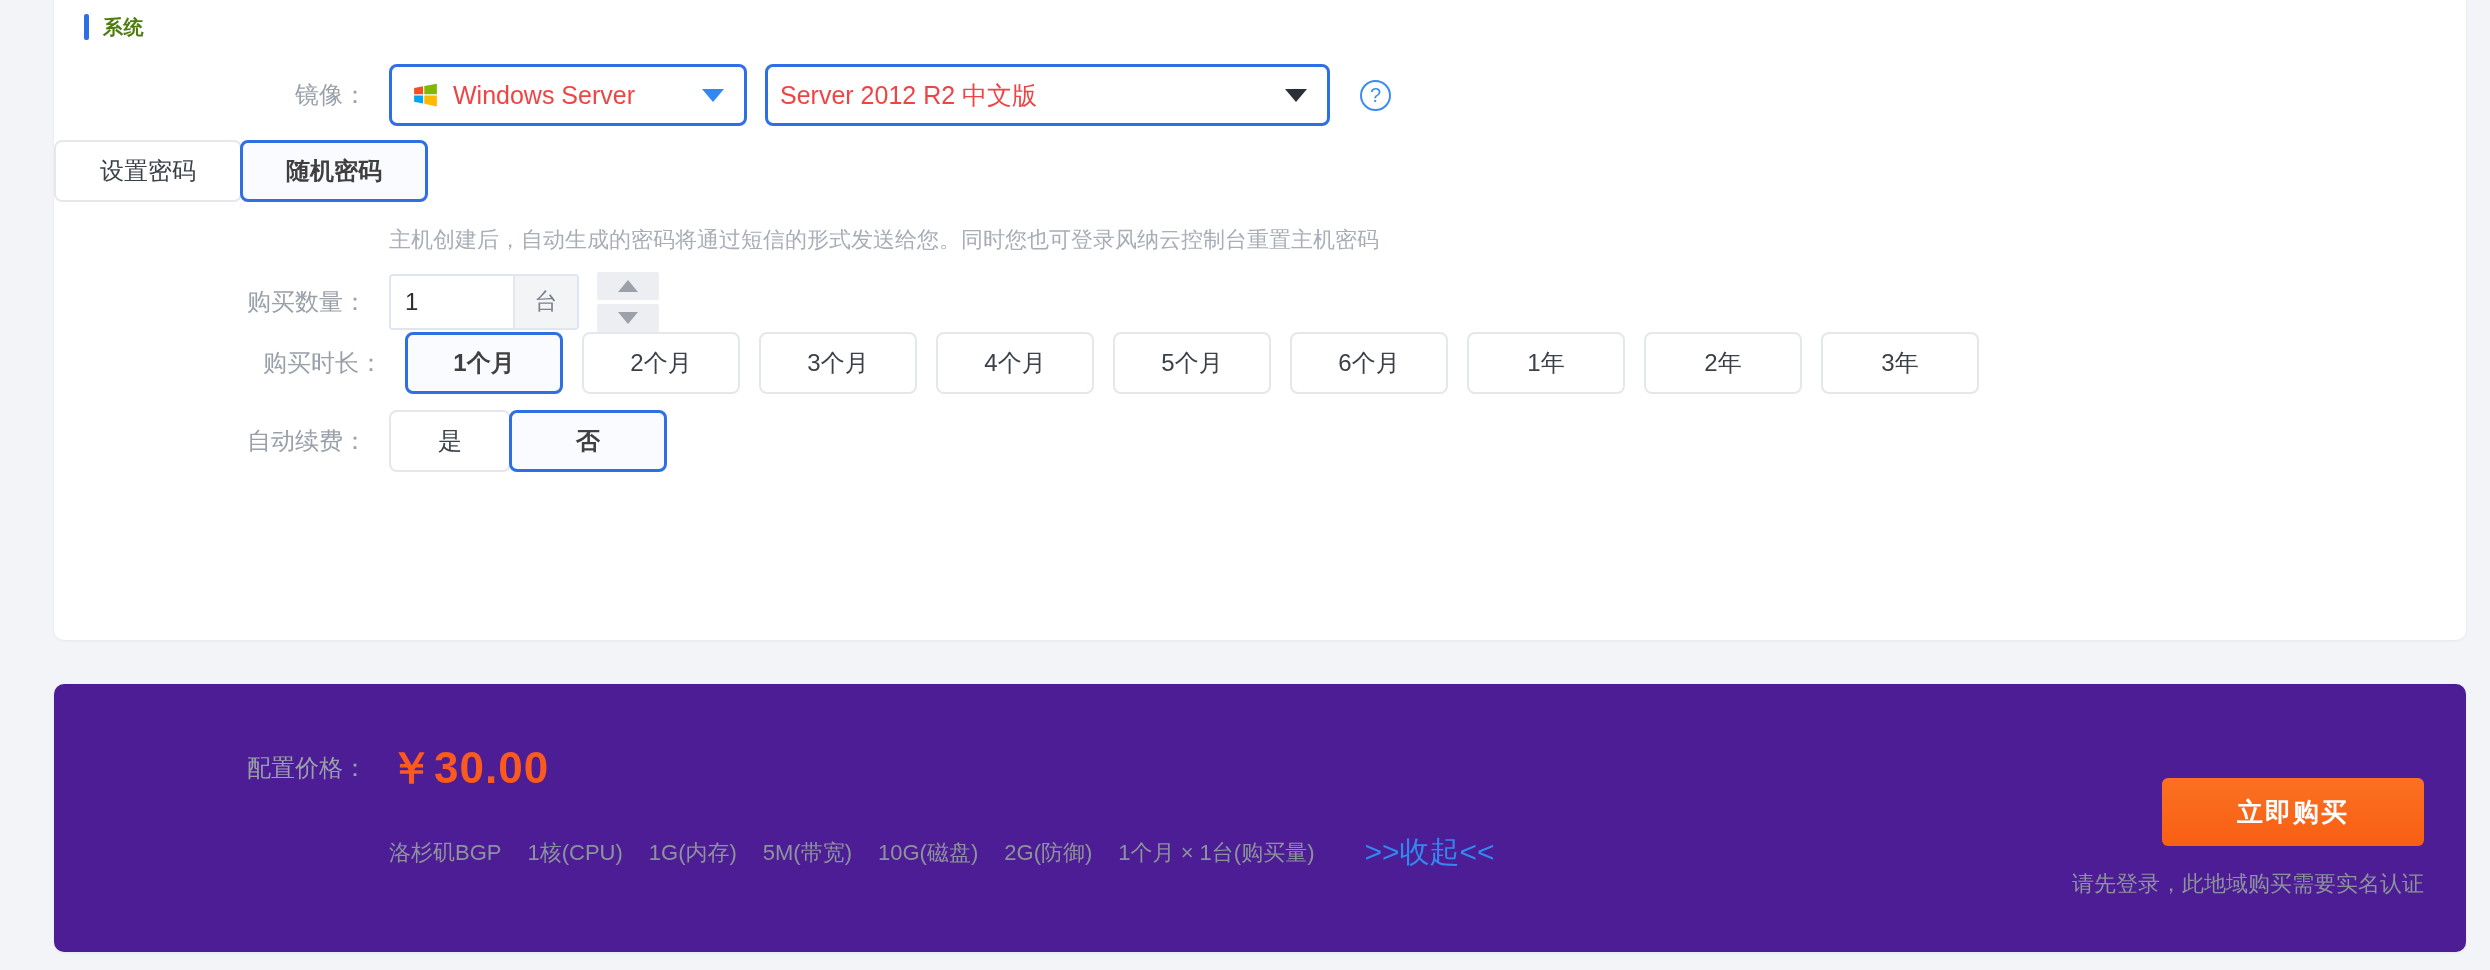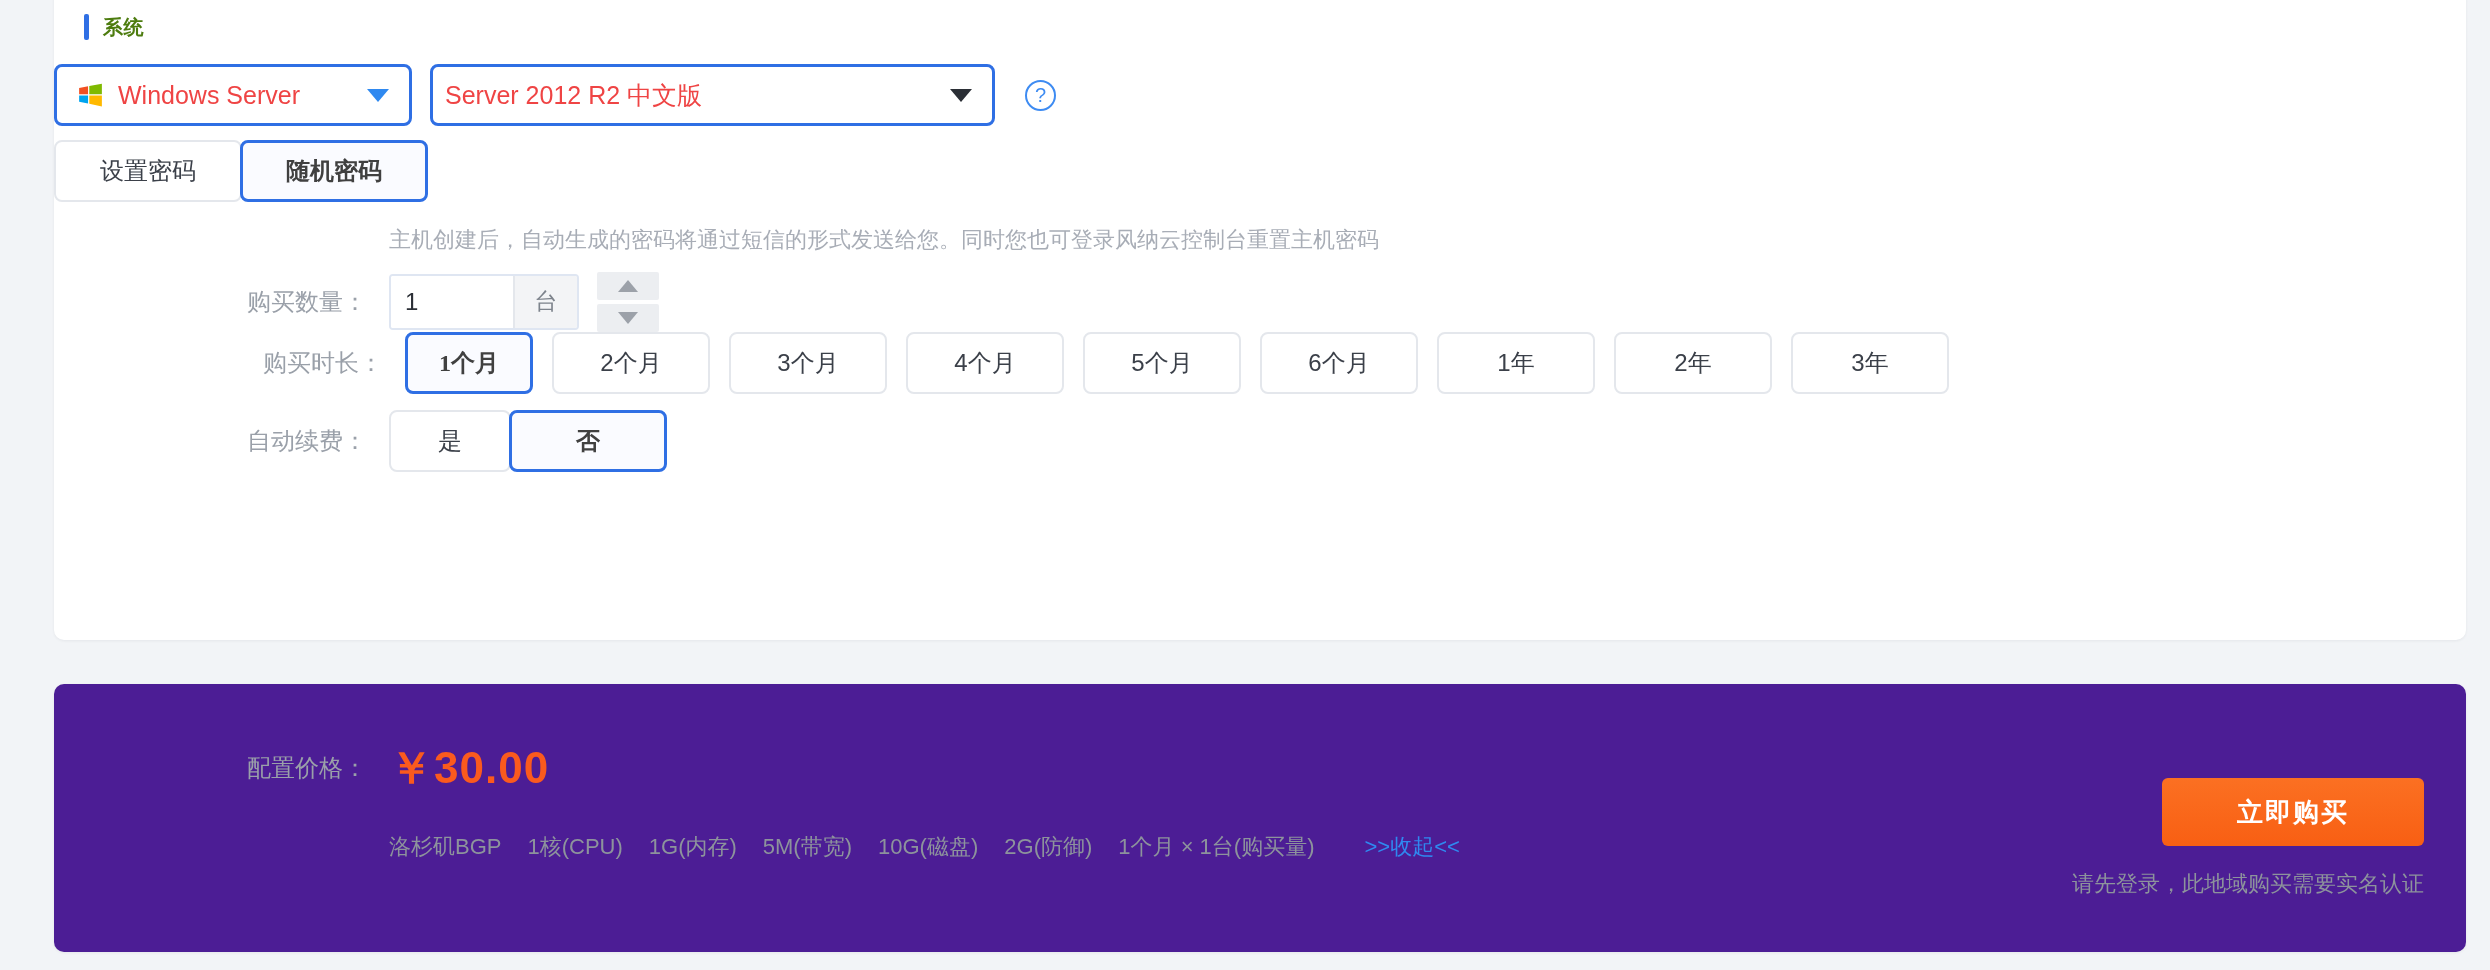--- a/index.html
+++ b/index.html
@@ -183,21 +183,21 @@
     font-weight: bold;
     background: #fafbff;
     z-index: 2;
   }
   .pill-group { display: flex; align-items: center; }
   .pill-group.pwd .pill { width: 188px; padding: 0; }
   .pill-group.pwd .pill.sel { margin-left: -2px; }
 
   .pill-group.dur { gap: 19px; }
   .pill-group.dur .pill { width: 158px; padding: 0; }
-  .pill-group.dur .pill.sel { width: 128px; font-family: Liberation Serif, serif; }
+  .pill-group.dur .pill.sel { width: 158px; }
 
   .pill-group.renew .pill { width: 122px; padding: 0; }
   .pill-group.renew .pill.sel { width: 158px; margin-left: -2px; }
 
   
   .help-note {
     font-size: 22px;
     color: #a8adb6;
     padding-left: 335px;
     margin-top: 23px;
@@ -304,21 +304,21 @@
     align-items: center;
     gap: 26px;
     font-size: 22px;
     color: #8d939c;
     white-space: nowrap;
   }
   .spec-collapse {
     color: #2f89f0;
     cursor: pointer;
     margin-left: 24px;
-    font-size: 22px;
+    font-size: 30px;
   }
 
   .buy-btn {
     position: absolute;
     right: 42px;
     top: 94px;
     width: 262px;
     height: 68px;
     background: #fa6a1e;
     background: linear-gradient(180deg,#fb7022 0%,#f85f13 100%);
@@ -351,20 +351,21 @@
   <div class="card-system">
 
     <div class="section-head">
       <span class="section-bar"></span>
       <span class="section-title">系统</span>
     </div>
 
     <div class="form">
 
       <div class="row" style="margin-top:30px;">
+        <div class="row-label">镜像：</div>
         <div class="row-body">
 
           <div class="select w-os">
             <svg class="win-logo" viewBox="0 0 32 32">
               <path d="M2,7.5 L13,5.2 L13,15.2 L2,15.2 Z" fill="#f25022"></path>
               <path d="M14.5,5 L30,2 L30,15.2 L14.5,15.2 Z" fill="#7fba00"></path>
               <path d="M2,16.7 L13,16.7 L13,26.6 L2,24.4 Z" fill="#00a4ef"></path>
               <path d="M14.5,16.7 L30,16.7 L30,30 L14.5,26.9 Z" fill="#ffb900"></path>
             </svg>
             <span class="select-text">Windows Server</span>

